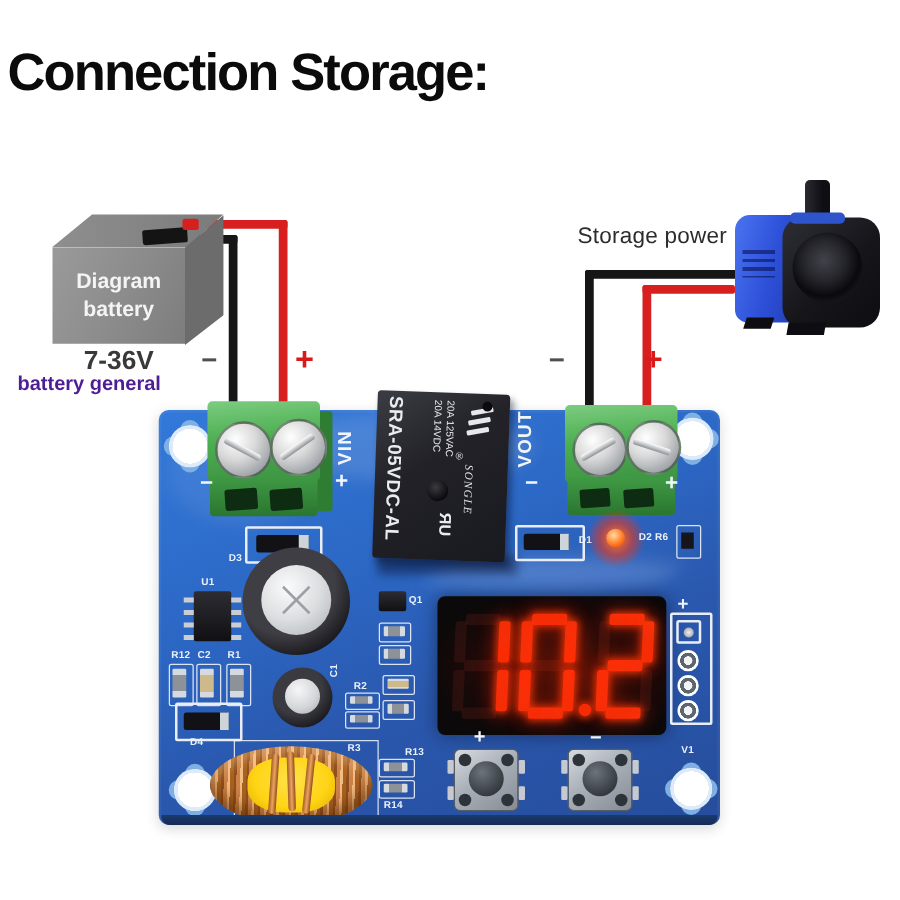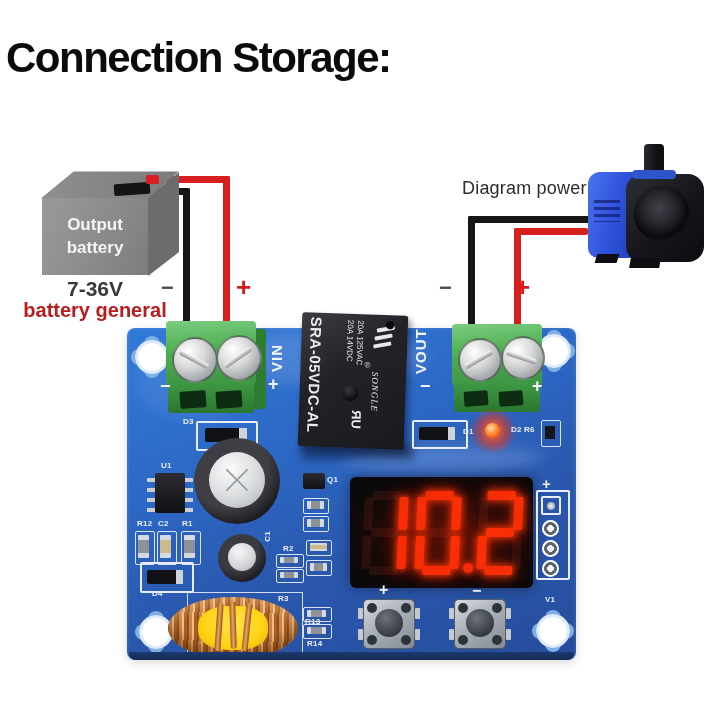--- a/index.html
+++ b/index.html
@@ -17,21 +17,21 @@
   .batt-side{left:148px;top:172px;width:31px;height:104px;
     clip-path:polygon(0% 25%,100% 0%,100% 77%,0% 100%);
     background:#6c6c6c;}
   .batt-front{left:42px;top:198px;width:106px;height:77px;
     background:linear-gradient(115deg,#9a9a9a 0%,#8b8b8b 55%,#7d7d7d 100%);
     display:flex;flex-direction:column;align-items:center;justify-content:center;
     color:#f4f4f4;font-size:17px;font-weight:600;line-height:1.35;}
   .batt-stub-neg{left:114px;top:183px;width:36px;height:12px;background:#141414;transform:rotate(-4deg);border-radius:2px;}
   .batt-stub-pos{left:146px;top:175px;width:13px;height:9px;background:#d81f1f;border-radius:2px;}
   .batt-cap1{left:35px;top:277px;width:120px;text-align:center;font-size:21px;font-weight:600;color:#393939;}
-  .batt-cap2{left:14px;top:299px;width:162px;text-align:center;font-size:20px;font-weight:600;color:#b91c1c;}
+  .batt-cap2{left:14px;top:299px;width:162px;text-align:left;font-size:16px;font-weight:600;color:#4c1d95;}
 
   
   .wire{border-radius:2px;}
   .w-bk{background:#161616;}
   .w-rd{background:#d81f1f;}
   .sign-neg{font-size:22px;font-weight:600;color:#4f4f4f;}
   .sign-pos{font-size:26px;font-weight:700;color:#da1a1a;}
 
   
   .output-label{left:462px;top:178px;font-size:18px;font-weight:500;color:#2c2c2c;letter-spacing:.2px;}
@@ -171,29 +171,29 @@
 <div class="abs wire w-bk" style="left:468px;top:216px;width:122px;height:7px;"></div>
 <div class="abs wire w-bk" style="left:468px;top:216px;width:7px;height:125px;"></div>
 <div class="abs wire w-rd" style="left:514px;top:228px;width:74px;height:7px;"></div>
 <div class="abs wire w-rd" style="left:514px;top:228px;width:7px;height:113px;"></div>
 
 <div class="abs batt-top"></div>
 <div class="abs batt-side"></div>
 <div class="abs batt-stub-neg"></div>
 <div class="abs batt-stub-pos"></div>
 <div class="abs batt-front">
-  <span>Output</span>
+  <span>Diagram</span>
   <span>battery</span>
 </div>
 <div class="abs batt-cap1">7-36V</div>
 <div class="abs batt-cap2">battery general</div>
 <div class="abs sign-neg" style="left:161px;top:275px;">−</div>
 <div class="abs sign-pos" style="left:236px;top:272px;">+</div>
 
-<div class="abs output-label">Diagram power</div>
+<div class="abs output-label">Storage power</div>
 <div class="abs sign-neg" style="left:439px;top:275px;">−</div>
 <div class="abs sign-pos" style="left:515px;top:272px;">+</div>
 
 <div class="abs pump">
   <div class="abs pump-body"></div>
   <div class="abs pump-vents"></div>
   <div class="abs pump-housing"></div>
   <div class="abs pump-opening"></div>
   <div class="abs pump-nozzle"></div>
   <div class="abs pump-band"></div>
@@ -255,21 +255,21 @@
       <div class="abs slot" style="left:3px;top:17px;width:31px;transform:rotate(-30deg);"></div>
     </div>
     <div class="abs screw" style="left:53px;top:12px;width:40px;height:40px;">
       <div class="abs slot" style="left:3px;top:17px;width:31px;transform:rotate(18deg);"></div>
     </div>
   </div>
   <div class="abs vtext" style="left:285px;top:0px;height:46px;">VOUT</div>
   <div class="abs mark" style="left:293px;top:48px;">−</div>
   <div class="abs mark" style="left:405px;top:48px;">+</div>
 
-  <div class="abs silk" style="left:56px;top:89px;">D3</div>
+  <div class="abs silk" style="left:56px;top:114px;">D3</div>
   <div class="abs silk-box" style="left:69px;top:93px;width:58px;height:26px;">
     <div class="diode" style="left:7px;top:5px;width:42px;height:14px;"></div>
     <div class="band" style="left:41px;top:5px;width:8px;height:14px;"></div>
   </div>
 
   <div class="abs silk-box" style="left:285px;top:92px;width:52px;height:25px;">
     <div class="diode" style="left:5px;top:5px;width:36px;height:13px;"></div>
     <div class="band" style="left:34px;top:5px;width:7px;height:13px;"></div>
   </div>
   <div class="abs silk" style="left:336px;top:99px;">D1</div>
@@ -348,21 +348,21 @@
 
   <div class="abs" style="left:60px;top:264px;width:114px;height:64px;border:1.5px solid rgba(240,245,252,.85);"></div>
   <div class="abs silk" style="left:151px;top:266px;">R3</div>
   <div class="abs toroid">
     <div class="abs toroid-core"></div>
     <div class="abs toroid-wire" style="left:48px;top:6px;transform:rotate(4deg);"></div>
     <div class="abs toroid-wire" style="left:62px;top:4px;transform:rotate(-2deg);"></div>
     <div class="abs toroid-wire" style="left:76px;top:6px;transform:rotate(6deg);"></div>
   </div>
 
-  <div class="abs silk" style="left:178px;top:269px;margin-top:20px;">R13</div>
+  <div class="abs silk" style="left:197px;top:269px;">R13</div>
   <div class="abs brk" style="left:176px;top:279px;width:27px;height:13px;">
       <div class="abs smd smd-gray" style="left:3px;top:2px;width:19px;height:7px;"></div>
     </div>
   <div class="abs brk" style="left:176px;top:296px;width:27px;height:13px;">
       <div class="abs smd smd-gray" style="left:3px;top:2px;width:19px;height:7px;"></div>
     </div>
   <div class="abs silk" style="left:180px;top:311px;">R14</div>
 
   <div class="abs display">
     <div class="disp-digits">

